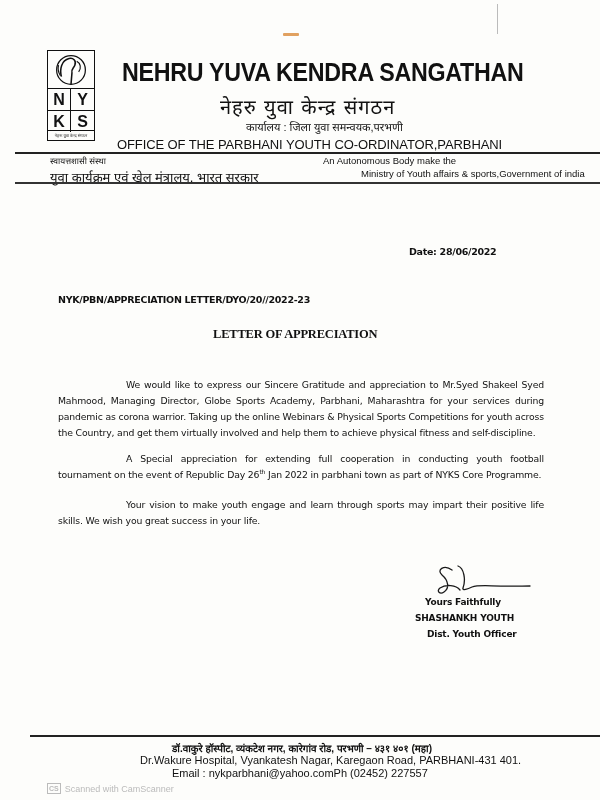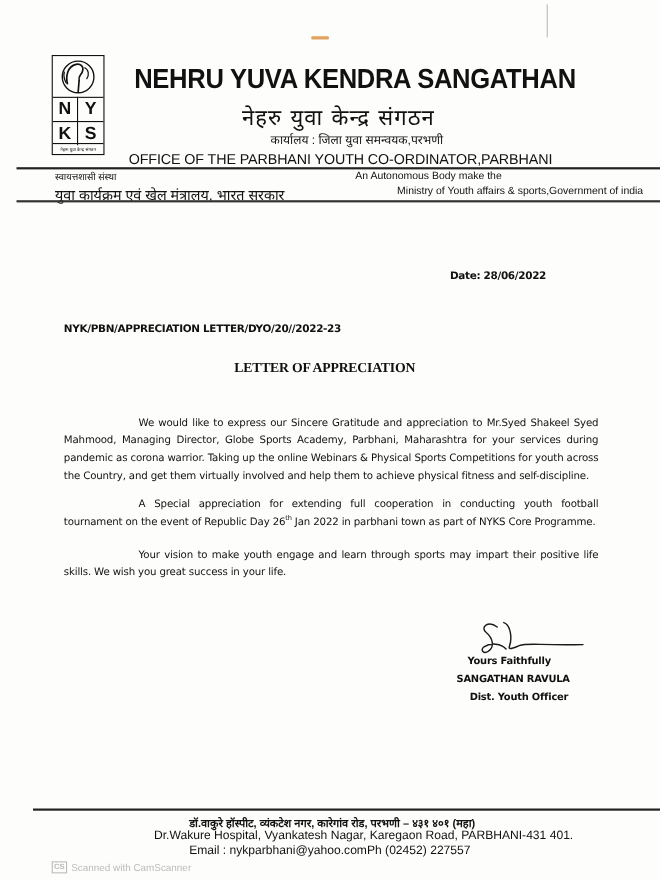--- a/index.html
+++ b/index.html
@@ -83,21 +83,21 @@
 <div class="abs title">LETTER OF APPRECIATION</div>
 
 <div class="abs para p1"><span class="indent"></span><span>We would like to express our Sincere Gratitude and appreciation to Mr.Syed Shakeel Syed Mahmood, Managing Director, Globe Sports Academy, Parbhani, Maharashtra for your services during pandemic as corona warrior. Taking up the online Webinars &amp; Physical Sports Competitions for youth across the Country, and get them virtually involved and help them to achieve physical fitness and self-discipline.</span></div>
 <div class="abs para p2"><span class="indent"></span><span>A Special appreciation for extending full cooperation in conducting youth football tournament on the event of Republic Day 26</span><sup>th</sup><span> Jan 2022 in parbhani town as part of NYKS Core Programme.</span></div>
 <div class="abs para p3"><span class="indent"></span><span>Your vision to make youth engage and learn through sports may impart their positive life skills. We wish you great success in your life.</span></div>
 
 <svg class="abs sig" viewBox="0 0 110 40">
   <path d="M22 10 C14 4 6 10 12 15 C18 20 20 28 14 32 C10 35 6 31 10 28 C16 24 26 25 30 30 M28 6 C34 8 36 20 33 28 C32 31 38 29 42 27 C50 24 60 27 100 26" fill="none" stroke="#1a1a1a" stroke-width="1.3" stroke-linecap="round"></path>
 </svg>
 <div class="abs closing">Yours Faithfully</div>
-<div class="abs signer">SANGATHAN RAVULA</div>
+<div class="abs signer">SHASHANKH YOUTH</div>
 <div class="abs designation">Dist. Youth Officer</div>
 
 <div class="abs rule3"></div>
 <div class="abs addr-hi">डॉ.वाकुरे हॉस्पीट, व्यंकटेश नगर, कारेगांव रोड, परभणी – ४३१ ४०१ (महा)</div>
 <div class="abs addr-en">Dr.Wakure Hospital, Vyankatesh Nagar, Karegaon Road, PARBHANI-431 401.</div>
 <div class="abs addr-email">Email : nykparbhani@yahoo.comPh (02452) 227557</div>
 
 <div class="abs cs">
   <span class="badge">CS</span>
   <span>Scanned with CamScanner</span>

